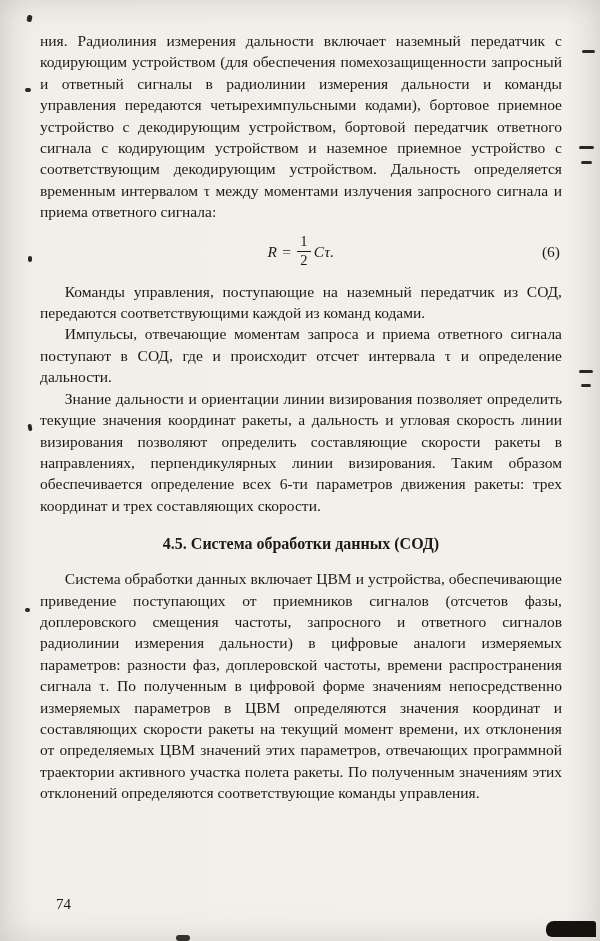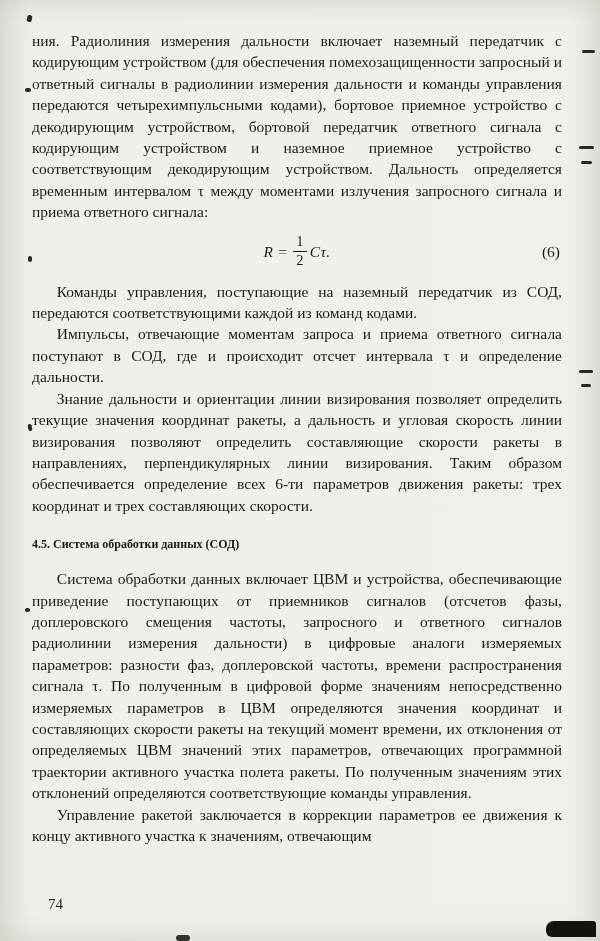--- a/index.html
+++ b/index.html
@@ -16,21 +16,21 @@
     color: #1b1a18;
     font-family: "Liberation Serif", "DejaVu Serif", serif;
     font-size: 15.5px;
     line-height: 21.4px;
     overflow: hidden;
     box-shadow: inset 0 0 30px rgba(120,115,105,0.25);
   }
   .content {
     position: absolute;
     top: 30px;
-    left: 32px;
+    left: 40px;
     right: 38px;
     text-align: justify;
     hyphens: auto;
     -webkit-hyphens: auto;
   }
   .content p {
     margin: 0;
     text-indent: 1.6em;
   }
   .content p.noindent {
@@ -70,30 +70,30 @@
     display: block;
     padding-top: 1px;
   }
   .eq-number {
     position: absolute;
     right: 2px;
     top: 0;
     font-style: normal;
   }
   .section-heading {
-    font-size: 12px;
+    font-size: 16px;
     font-weight: bold;
-    text-align: left;
+    text-align: center;
     text-indent: 0;
     margin: 17px 0 13px 0;
     line-height: 22px;
   }
   .page-number {
     position: absolute;
-    left: 48px;
+    left: 56px;
     bottom: 26px;
     font-size: 15px;
   }
   
   .speck {
     position: absolute;
     background: #2a2824;
     border-radius: 2px;
   }
   .s1 { left: 27px; top: 15px;  width: 5px;  height: 7px; transform: rotate(12deg); }
@@ -130,21 +130,20 @@
       <span class="eq-number">(6)</span>
     </div>
 
     <p>Команды управления, поступающие на наземный передатчик из СОД, передаются соответствующими каждой из команд кодами.</p>
     <p>Импульсы, отвечающие моментам запроса и приема ответного сигнала поступают в СОД, где и происходит отсчет интервала τ и определение дальности.</p>
     <p>Знание дальности и ориентации линии визирования позволяет определить текущие значения координат ракеты, а дальность и угловая скорость линии визирования позволяют определить составляющие скорости ракеты в направлениях, перпендикулярных линии визирования. Таким образом обеспечивается определение всех 6-ти параметров движения ракеты: трех координат и трех составляющих скорости.</p>
 
     <h2 class="section-heading">4.5. Система обработки данных (СОД)</h2>
 
     <p>Система обработки данных включает ЦВМ и устройства, обеспечивающие приведение поступающих от приемников сигналов (отсчетов фазы, доплеровского смещения частоты, запросного и ответного сигналов радиолинии измерения дальности) в цифровые аналоги измеряемых параметров: разности фаз, доплеровской частоты, времени распространения сигнала τ. По полученным в цифровой форме значениям непосредственно измеряемых параметров в ЦВМ определяются значения координат и составляющих скорости ракеты на текущий момент времени, их отклонения от определяемых ЦВМ значений этих параметров, отвечающих программной траектории активного участка полета ракеты. По полученным значениям этих отклонений определяются соответствующие команды управления.</p>
-    <p>Управление ракетой заключается в коррекции параметров ее движения к концу активного участка к значениям, отвечающим</p>
   </div>
 
   <div class="page-number">74</div>
 
   <div class="speck s1"></div>
   <div class="speck s2"></div>
   <div class="speck s3"></div>
   <div class="speck s4"></div>
   <div class="speck s5"></div>
   <div class="speck d1"></div>

